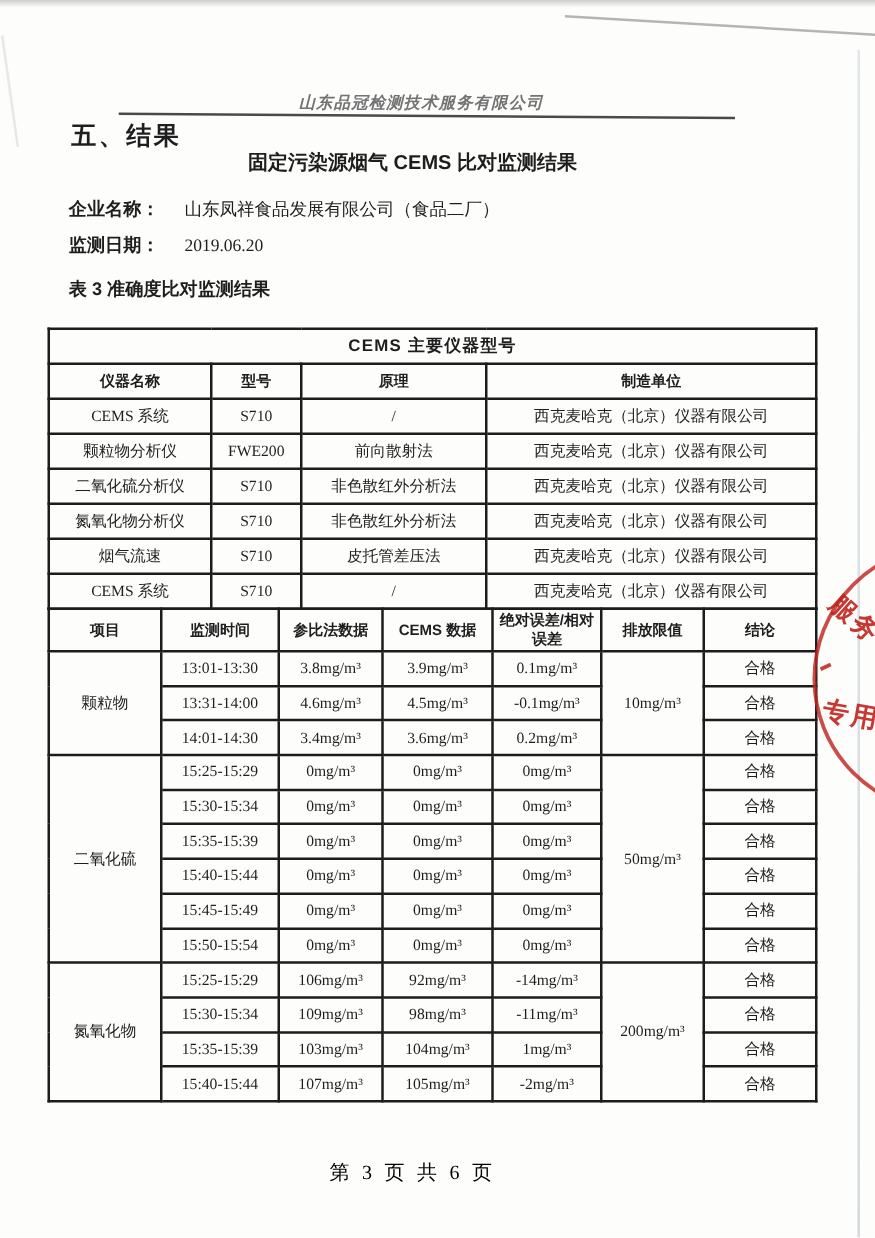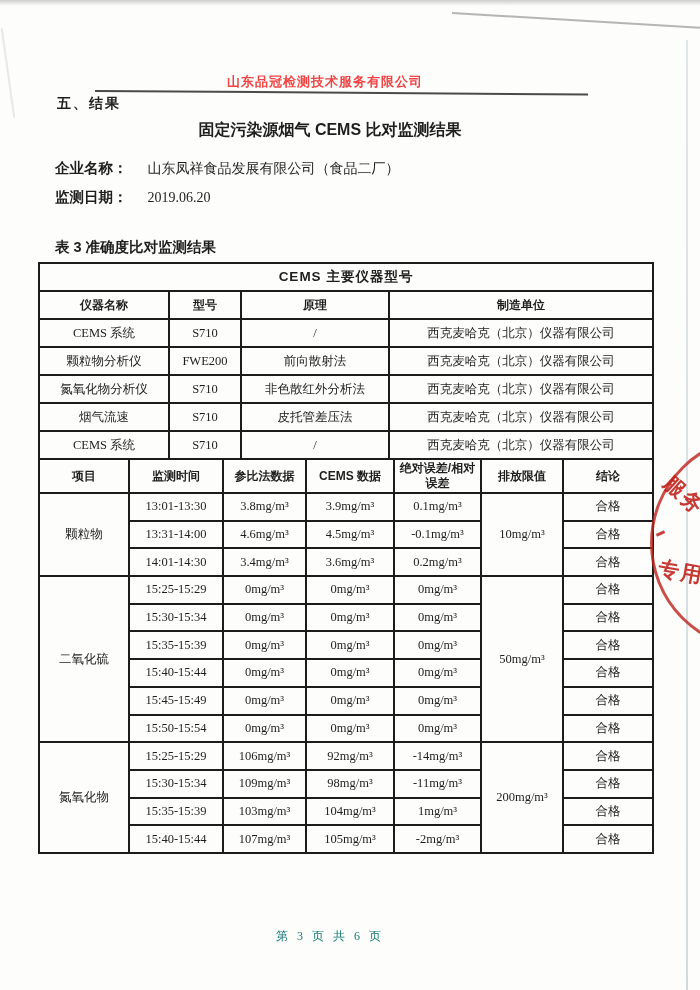--- a/index.html
+++ b/index.html
@@ -12,37 +12,37 @@
   .scan-top{position:absolute;top:0;left:0;width:700px;height:6px;
     background:linear-gradient(to bottom,rgba(150,150,150,.45),rgba(255,255,255,0));}
   .scan-diag{position:absolute;left:452px;top:12px;width:255px;height:2px;background:#9c9c9c;
     transform:rotate(3.4deg);transform-origin:left center;opacity:.75;}
   .scan-right{position:absolute;left:686px;top:40px;height:950px;width:2px;
     background:linear-gradient(to bottom,#dde3e8,#cdd6dc);opacity:.9;}
   .scan-left{position:absolute;left:7px;top:28px;width:2px;height:90px;background:#e2e2e0;
     transform:rotate(-8deg);opacity:.8;}
 
   
-  .letterhead{position:absolute;top:73px;left:0;width:650px;text-align:center;
-    font-size:13px;font-weight:700;letter-spacing:1px;color:#ef4444;}
+  .letterhead{position:absolute;top:73px;left:12px;width:650px;text-align:center;
+    font-size:13px;font-weight:700;letter-spacing:1px;color:#737373;font-style:italic;}
   .letterhead-rule{position:absolute;top:90px;left:95px;width:493px;height:0;
     border-top:2px solid #4a4a4a;transform:rotate(0.4deg);transform-origin:left center;}
 
-  .section-heading{position:absolute;top:95px;left:57px;font-size:14px;font-weight:700;
+  .section-heading{position:absolute;top:95px;left:57px;font-size:20px;font-weight:700;
     font-family:Liberation Sans, sans-serif;letter-spacing:2px;}
   .doc-title{position:absolute;top:120px;left:0;width:660px;text-align:center;
     font-size:16px;font-weight:700;font-family:"Liberation Sans","DejaVu Sans",sans-serif;}
 
   .meta{position:absolute;top:159px;left:55px;}
   .meta-row{height:29px;line-height:18px;}
   .meta-label{font-weight:700;font-size:14.5px;
     font-family:Liberation Sans, sans-serif;}
   .meta-value{font-size:14px;margin-left:20px;}
 
-  .table-caption{position:absolute;top:238px;left:55px;font-size:14.5px;font-weight:700;
+  .table-caption{position:absolute;top:222px;left:55px;font-size:14.5px;font-weight:700;
     font-family:"Liberation Sans","DejaVu Sans",sans-serif;}
 
   .tables{position:absolute;top:262px;left:38px;width:614px;border-radius:27px;}
   table{border-collapse:collapse;width:614px;table-layout:fixed;}
   td,th{border:2px solid #1c1c1c;text-align:center;vertical-align:middle;
     padding:1px 2px;overflow:hidden;}
   th{font-family:"Liberation Sans","DejaVu Sans",sans-serif;font-weight:700;font-size:12px;}
   td{font-size:12.5px;}
   .tbl-instruments td,.tbl-instruments th{height:24px;}
   .tbl-instruments .title-row th{height:24px;font-size:13.5px;letter-spacing:1px;}
@@ -54,21 +54,21 @@
   .stamp-circle{position:absolute;left:650px;top:435px;width:210px;height:210px;
     border:3.5px solid rgba(192,38,32,.82);border-radius:50%;}
   .stamp-text{position:absolute;color:rgba(192,34,28,.9);font-weight:700;font-size:21px;
     font-family:"Liberation Sans","DejaVu Sans",sans-serif;letter-spacing:2px;white-space:nowrap;}
   .stamp-top{left:661px;top:481px;transform:rotate(42deg);}
   .stamp-bottom{left:658px;top:558px;transform:rotate(10deg);}
   .stamp-tick{position:absolute;left:656px;top:532px;width:9px;height:3px;
     background:rgba(192,34,28,.85);transform:rotate(-25deg);}
 
   .footer{position:absolute;top:928px;left:0;width:660px;text-align:center;
-    font-size:12px;letter-spacing:3px;color:#0f766e;}
+    font-size:16px;letter-spacing:3px;color:#000000;}
 </style>
 </head>
 <body>
 
 <div class="page">
 
   <div class="scan-top"></div>
   <div class="scan-diag"></div>
   <div class="scan-right"></div>
   <div class="scan-left"></div>
@@ -113,20 +113,26 @@
           <tr>
             <td>CEMS 系统</td>
             <td>S710</td>
             <td>/</td>
             <td>西克麦哈克（北京）仪器有限公司</td>
           </tr>
           <tr>
             <td>颗粒物分析仪</td>
             <td>FWE200</td>
             <td>前向散射法</td>
+            <td>西克麦哈克（北京）仪器有限公司</td>
+          </tr>
+          <tr>
+            <td>二氧化硫分析仪</td>
+            <td>S710</td>
+            <td>非色散红外分析法</td>
             <td>西克麦哈克（北京）仪器有限公司</td>
           </tr>
           <tr>
             <td>氮氧化物分析仪</td>
             <td>S710</td>
             <td>非色散红外分析法</td>
             <td>西克麦哈克（北京）仪器有限公司</td>
           </tr>
           <tr>
             <td>烟气流速</td>

